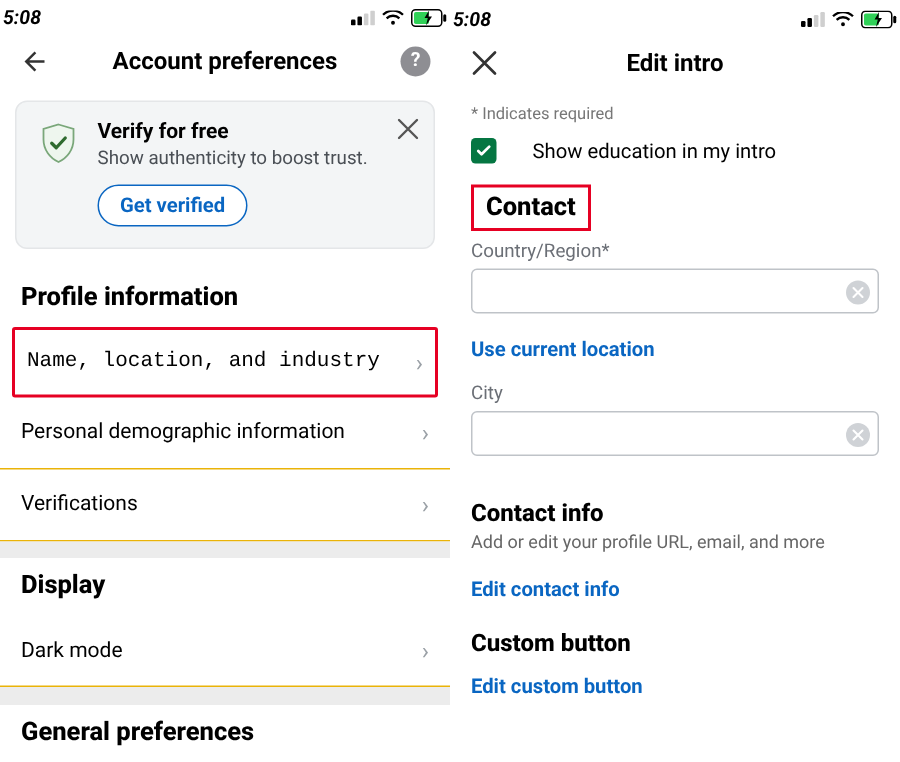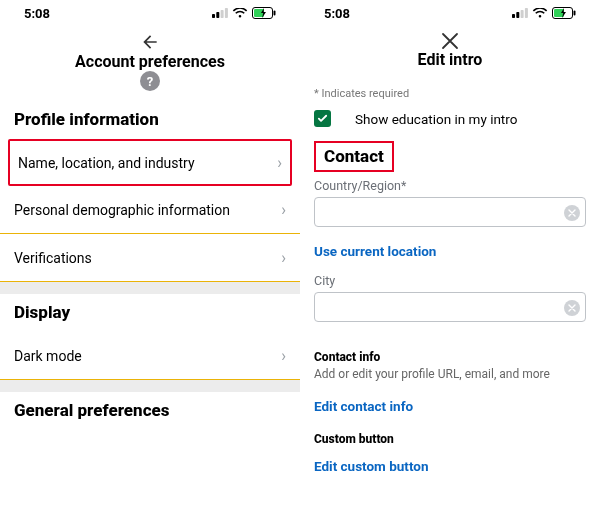--- a/index.html
+++ b/index.html
@@ -1,49 +1,49 @@
 <!DOCTYPE html>
 <html><head>
 <meta charset="utf-8">
 <style>
   * { box-sizing: border-box; margin: 0; padding: 0; font-family: -apple-system, BlinkMacSystemFont, "Segoe UI", Roboto, Helvetica, Arial, sans-serif; }
   body { width: 600px; height: 508px; display: flex; background: #fff; overflow: hidden; }
   .pane { width: 300px; height: 508px; display: flex; flex-direction: column; background: #fff; }
-  .status-bar { height: 26px; display: flex; align-items: center; justify-content: space-between; padding: 0 24px; font-size: 13px; font-weight: 700; }
+  .status-bar { height: 26px; display: flex; align-items: center; justify-content: space-between; padding: 0 2px; font-size: 13px; font-weight: 700; font-style: italic; }
   .status-right { display: flex; align-items: center; gap: 4px; }
-  .nav-bar { display: flex; align-items: center; justify-content: space-between; padding: 6px 12px 10px; flex-direction: column; }
+  .nav-bar { display: flex; align-items: center; justify-content: space-between; padding: 6px 12px 10px; }
   .nav-title { flex: 1; text-align: center; font-size: 16px; font-weight: 700; }
   .nav-icon { width: 22px; display:flex; align-items:center; justify-content:center; }
   .help-dot { width: 20px; height: 20px; border-radius: 50%; background: #8e8e93; color: #fff; display:flex; align-items:center; justify-content:center; font-size: 13px; font-weight:700; }
   .verify-card { margin: 6px 10px 14px; background: #f3f5f6; border: 1px solid #e4e6e8; border-radius: 8px; padding: 12px 12px 14px; position: relative; display:flex; gap:10px; }
   .verify-close { position:absolute; top:10px; right:10px; color:#555; }
   .shield-icon { width:32px; height:32px; flex:none; }
   .verify-title { font-size: 14px; font-weight: 700; }
   .verify-sub { font-size: 12.5px; color: #4a4f55; margin-top: 2px; }
   .verify-btn { margin-top: 10px; display:inline-block; padding: 5px 14px; border: 1.5px solid #0a66c2; color:#0a66c2; font-weight:700; font-size: 13.5px; border-radius: 18px; background:#fff; }
   .section-heading { font-size: 17px; font-weight: 800; padding: 8px 14px 10px; }
   .row { display:flex; align-items:center; justify-content:space-between; padding: 14px 14px; border-bottom: 1px solid #eab308; font-size: 14px; }
   .row:last-of-type { border-bottom: none; }
   .chev { color:#9aa0a6; font-size:16px; }
   .divider { height: 12px; background:#ececec; }
   .red-box-row { border: 2px solid #e60023; border-radius: 2px; margin: 0 8px; }
   .red-box-row .row-inner { display:flex; align-items:center; justify-content:space-between; padding: 12px 8px; }
-  .row-text { font-size:14px; }
+  .row-text { font-size:14px;font-family:Liberation Mono, monospace; }
   
   .req-note { font-size: 11px; color:#777; padding: 8px 14px 4px; }
   .check-row { display:flex; align-items:center; gap:24px; padding: 6px 14px 14px; font-size: 13.5px; }
   .check-box { width:17px; height:17px; background:#057642; border-radius:3px; display:flex; align-items:center; justify-content:center; }
   .loc-heading-wrap { padding: 0 14px 4px; }
   .loc-heading { display:inline-block; border: 2.5px solid #e60023; padding: 3px 8px 4px; font-size: 17px; font-weight: 800; }
   .field-label { font-size: 12.5px; color:#6b6f76; padding: 2px 14px; }
   .input-wrap { padding: 2px 14px 4px; position:relative; }
   .input { width:100%; height:30px; border:1px solid #bfc3c8; border-radius:4px; padding: 0 26px 0 8px; font-size:13px; }
   .input-clear { position:absolute; right:20px; top:50%; transform:translateY(-50%); width:16px; height:16px; border-radius:50%; background:#cfd2d6; display:flex; align-items:center; justify-content:center; }
   .link-action { color:#0a66c2; font-weight:700; font-size:13.5px; padding: 12px 14px; }
-  .sub-heading { font-size: 12px; font-weight:800; padding: 6px 14px 0; }
+  .sub-heading { font-size: 16px; font-weight:800; padding: 6px 14px 0; }
   .sub-desc { font-size: 12px; color:#666; padding: 2px 14px 4px; line-height:1.35; }
 </style>
 </head>
 <body>
 
 <div class="pane">
   <div class="status-bar">
     <span>5:08</span>
     <span class="status-right">
       <svg width="16" height="10" viewBox="0 0 16 10">
@@ -68,20 +68,38 @@
       <svg width="20" height="20" viewBox="0 0 24 24">
           <path d="M20 11H7.83l5.59-5.59L12 4l-8 8 8 8 1.41-1.41L7.83 13H20v-2z" fill="#333"></path>
         </svg>
     </span>
     <span class="nav-title">Account preferences</span>
     <span class="nav-icon">
       <span class="help-dot">?</span>
     </span>
   </div>
 
+  <div class="verify-card">
+    <span class="verify-close">
+      <svg width="14" height="14" viewBox="0 0 14 14">
+          <path d="M1 1l12 12M13 1L1 13" stroke="#555" stroke-width="1.6" stroke-linecap="round"></path>
+        </svg>
+    </span>
+    <span class="shield-icon">
+      <svg width="32" height="32" viewBox="0 0 32 32">
+          <path d="M16 3l10 3v7c0 7-4.4 12.3-10 15C10.4 25.3 6 20 6 13V6l10-3z" fill="#eef6ee" stroke="#7aa77a" stroke-width="1.2"></path>
+          <path d="M11.5 15.5l3 3 6-6.5" fill="none" stroke="#2f6b2f" stroke-width="2.2" stroke-linecap="round" stroke-linejoin="round"></path>
+        </svg>
+    </span>
+    <div>
+      <div class="verify-title">Verify for free</div>
+      <div class="verify-sub">Show authenticity to boost trust.</div>
+      <span class="verify-btn">Get verified</span>
+    </div>
+  </div>
 
   <div class="section-heading">Profile information</div>
 
   <div class="red-box-row">
     <div class="row-inner">
       <span class="row-text">Name, location, and industry</span>
       <span class="chev">›</span>
     </div>
   </div>
 

